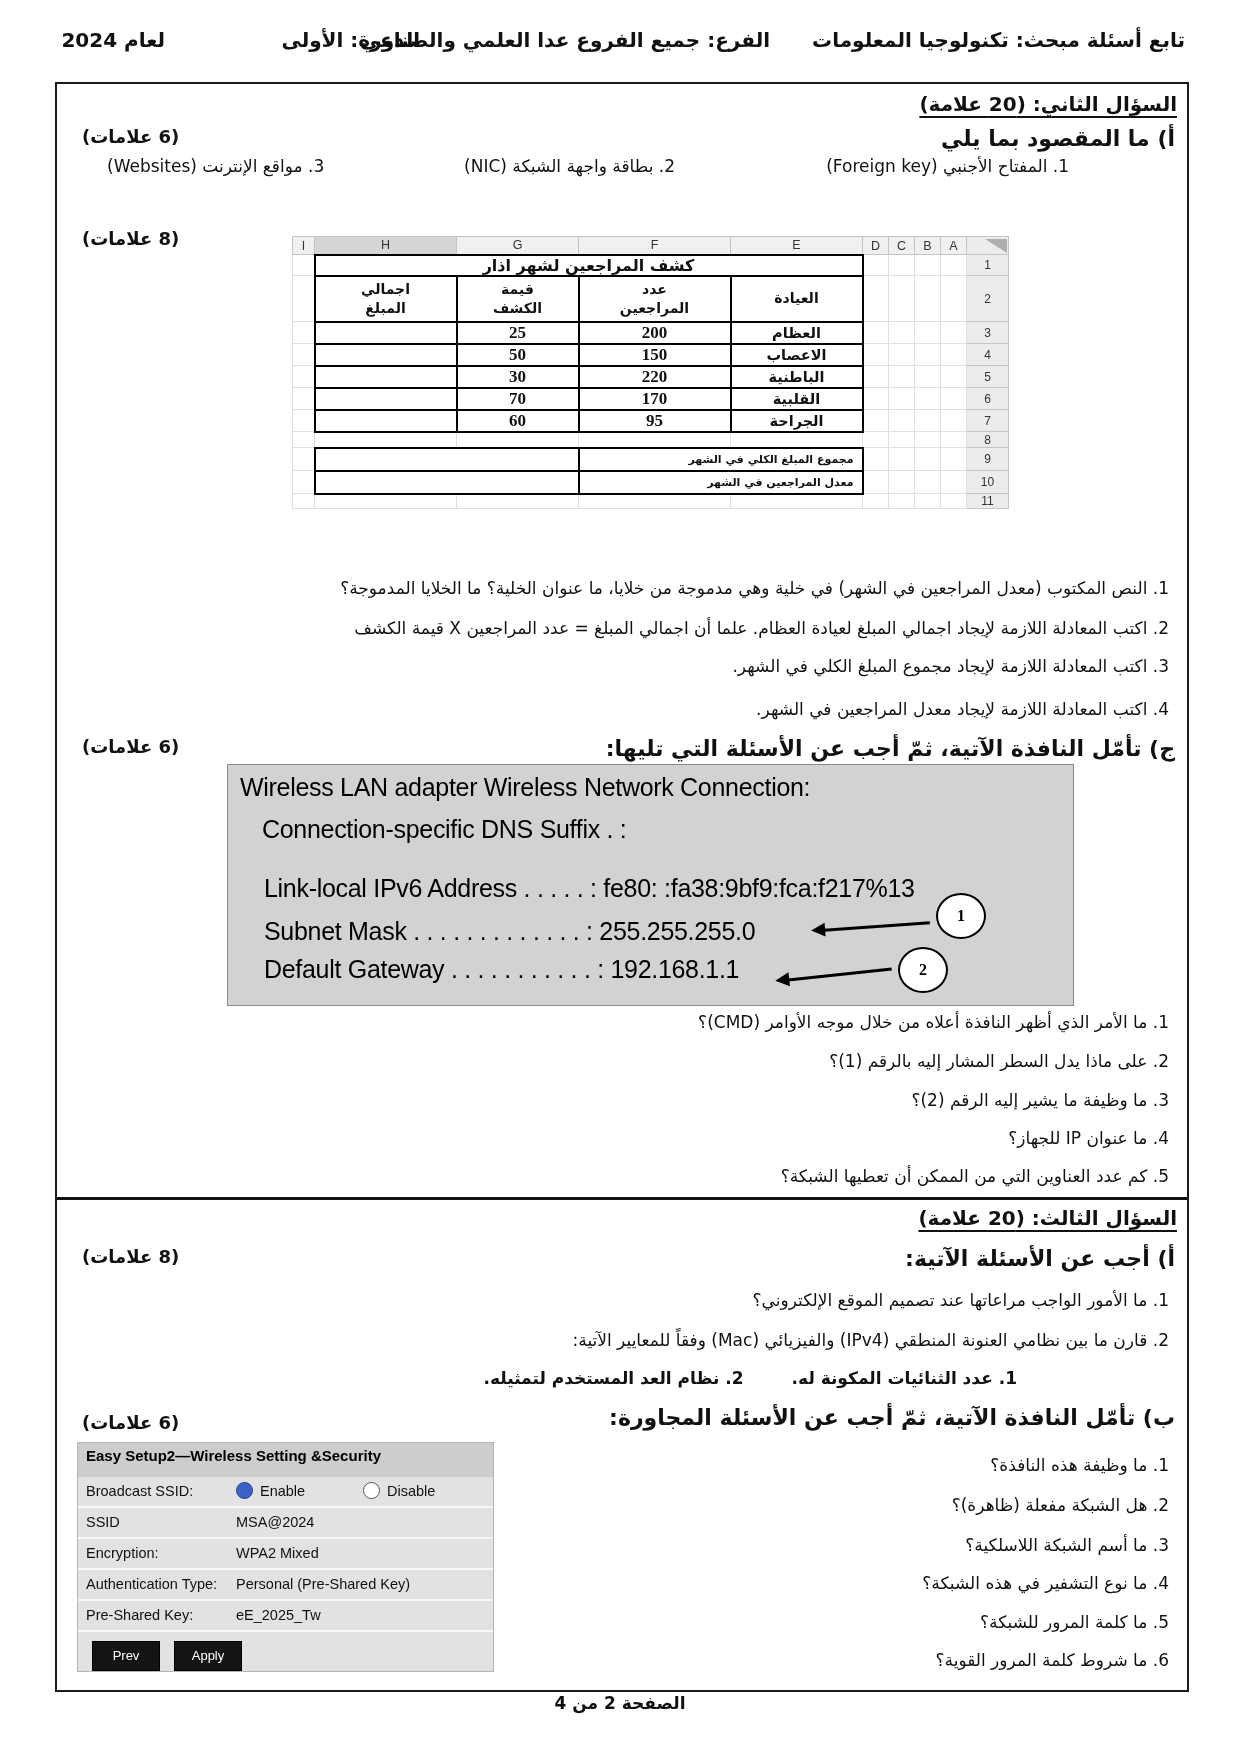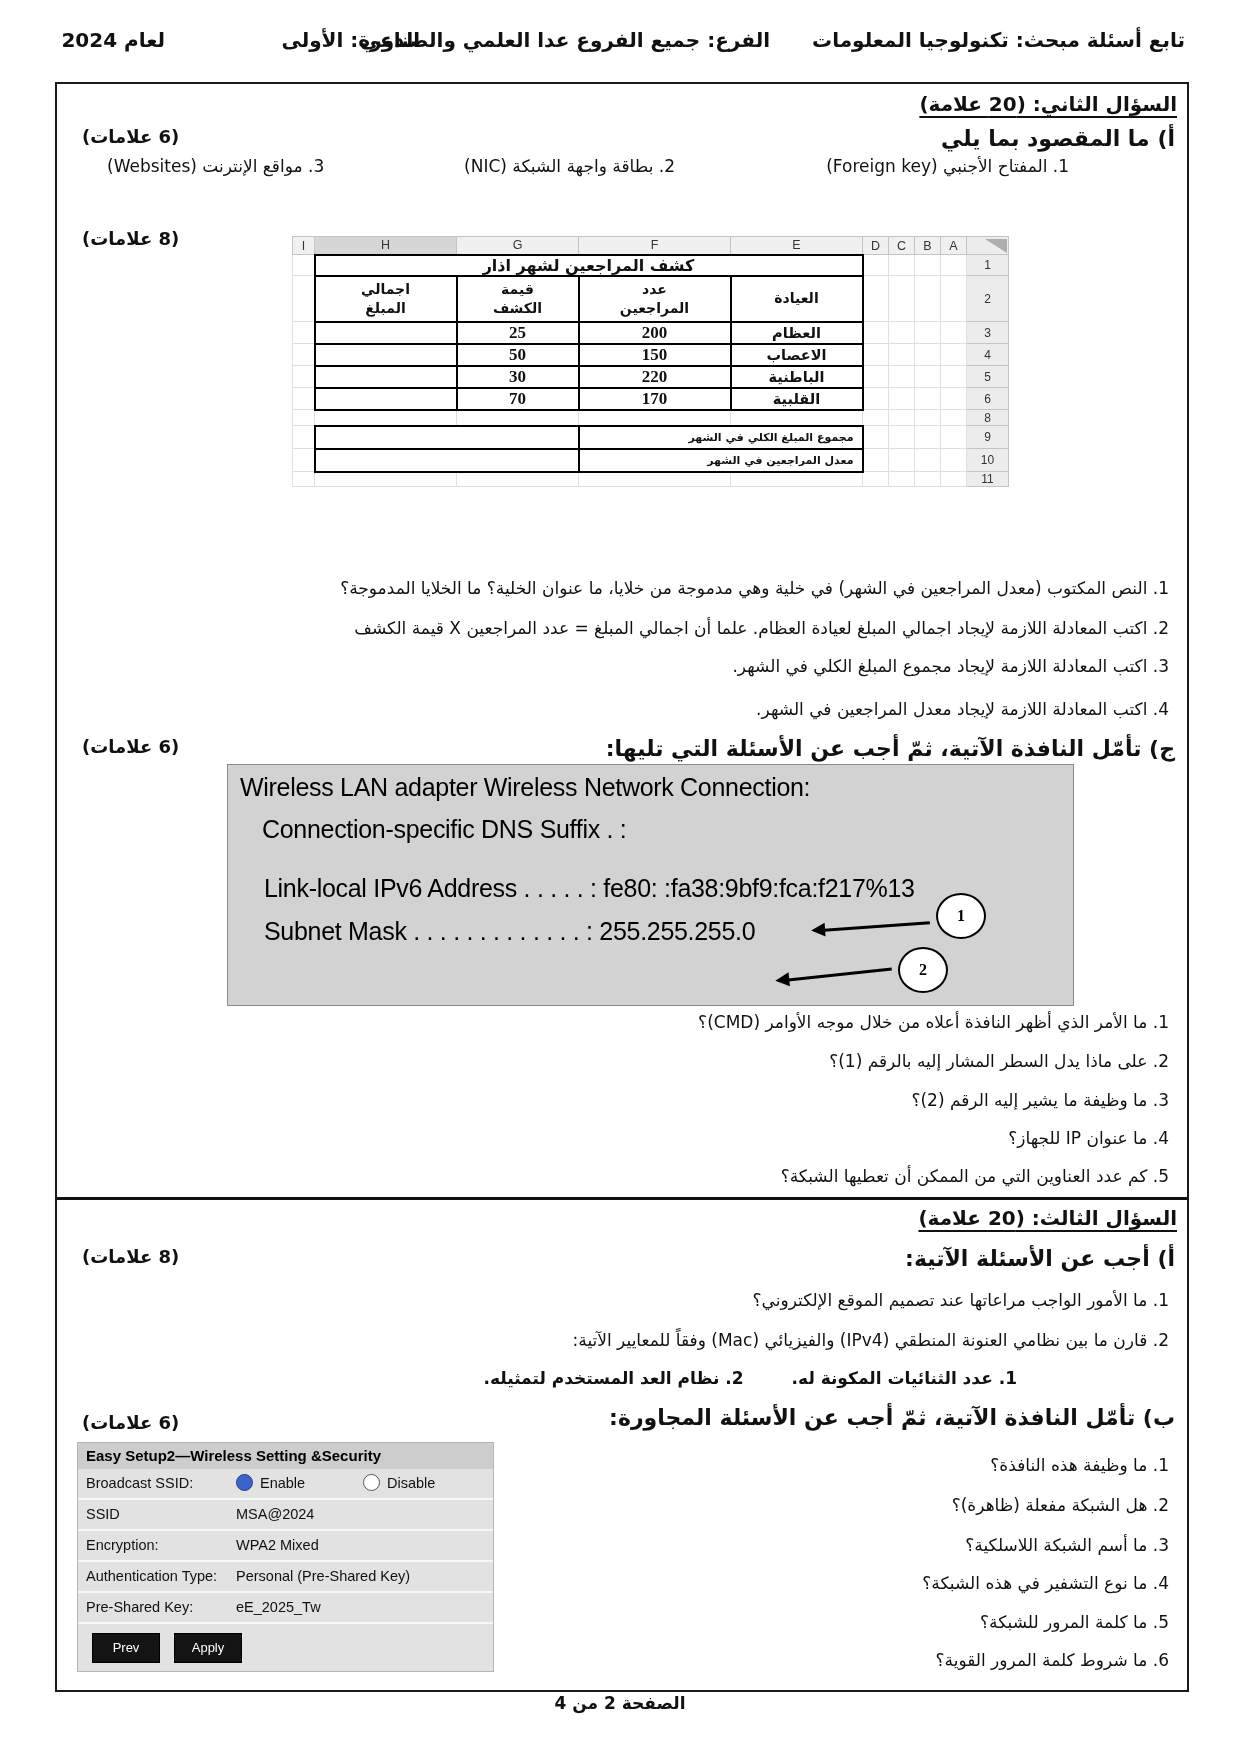--- a/index.html
+++ b/index.html
@@ -38,21 +38,21 @@
   .corner-tri{width:0;height:0;border-top:14px solid #aeaeae;border-left:22px solid transparent;margin-left:18px;}
   
   .cmdwin{position:absolute;left:170px;top:680px;width:845px;height:240px;background:#d2d2d2;border:1px solid #8a8a8a;direction:ltr;}
   .cmdline{position:absolute;font-family:"Liberation Sans",sans-serif;font-size:25px;color:#000;white-space:nowrap;letter-spacing:-0.3px;}
   .callout-circle{position:absolute;width:46px;height:42px;border:2px solid #000;border-radius:50%;background:#fff;
     font-family:"Liberation Serif",serif;font-weight:bold;font-size:16px;color:#000;display:flex;align-items:center;justify-content:center;}
   .callout-arrow{position:absolute;height:0;border-top:3px solid #000;}
   .callout-arrow .head{position:absolute;left:-13px;top:-9px;width:0;height:0;border-top:7px solid transparent;border-bottom:7px solid transparent;border-right:14px solid #000;}
   
   .setupwin{position:absolute;left:20px;top:1358px;width:415px;height:228px;border:1px solid #b5b5b5;background:#e2e2e2;direction:ltr;font-family:"Liberation Sans",sans-serif;}
-  .stitle{height:26px;line-height:26px;background:#cdcdcd;font-weight:bold;font-size:15px;padding-left:8px;color:#000;}
+  .stitle{height:34px;line-height:26px;background:#cdcdcd;font-weight:bold;font-size:15px;padding-left:8px;color:#000;}
   .srow{height:29px;line-height:29px;border-bottom:2px solid #f7f7f7;position:relative;padding-left:8px;font-size:14.5px;color:#111;}
   .sval{position:absolute;left:158px;top:0;}
   .sval2{position:absolute;left:285px;top:0;}
   .radio{display:inline-block;width:15px;height:15px;border-radius:50%;border:1.5px solid #555;background:#fff;vertical-align:-3px;margin-right:7px;}
   .radio.sel{background:#3c64c8;border-color:#2b3d85;}
   .sbtns{height:52px;position:relative;}
   .sbtn{position:absolute;top:9px;width:66px;height:28px;background:#141414;color:#fff;border:1px solid #000;
     font-family:"Liberation Sans",sans-serif;font-size:13px;text-align:center;line-height:28px;cursor:default;}
   .sbtn.prev{left:14px;} .sbtn.apply{left:96px;}
   
@@ -173,20 +173,32 @@
         <td class="blk"></td>
         <td class="blk ncell">70</td>
         <td class="blk ncell">170</td>
         <td class="blk ccell">القلبية</td>
         <td class="f"></td>
             <td class="f"></td>
             <td class="f"></td>
             <td class="f"></td>
         <td class="g">6</td>
       </tr>
+      <tr class="rD">
+        <td class="f"></td>
+        <td class="blk"></td>
+        <td class="blk ncell">60</td>
+        <td class="blk ncell">95</td>
+        <td class="blk ccell">الجراحة</td>
+        <td class="f"></td>
+            <td class="f"></td>
+            <td class="f"></td>
+            <td class="f"></td>
+        <td class="g">7</td>
+      </tr>
       <tr class="r8">
         <td class="f"></td>
             <td class="f"></td>
             <td class="f"></td>
             <td class="f"></td>
             <td class="f"></td>
         <td class="f"></td>
             <td class="f"></td>
             <td class="f"></td>
             <td class="f"></td>
@@ -234,20 +246,21 @@
   <div class="q" style="top:615px;">4. اكتب المعادلة اللازمة لإيجاد معدل المراجعين في الشهر.</div>
 
   <div class="heading" style="top:652px;">ج) تأمّل النافذة الآتية، ثمّ أجب عن الأسئلة التي تليها:</div>
   <div class="marks" style="top:652px;">(6 علامات)</div>
 
   <div class="cmdwin">
     <div class="cmdline" style="top:8px;left:12px;">Wireless LAN adapter Wireless Network Connection:</div>
     <div class="cmdline" style="top:50px;left:34px;">Connection-specific DNS Suffix . :</div>
     <div class="cmdline" style="top:84px;left:36px;margin-top:25px;">Link-local IPv6 Address  . . . . . : fe80: :fa38:9bf9:fca:f217%13</div>
     <div class="cmdline" style="top:152px;left:36px;">Subnet Mask . . . . . . . . . . . . . : 255.255.255.0</div>
+    <div class="cmdline" style="top:190px;left:36px;">Default Gateway . . . . . . . . . . . : 192.168.1.1</div>
 
     <div class="callout-arrow" style="left:596px;top:160px;width:106px;transform:rotate(-4deg);">
         <span class="head"></span>
       </div>
     <div class="callout-arrow" style="left:560px;top:208px;width:104px;transform:rotate(-6deg);">
         <span class="head"></span>
       </div>
     <div class="callout-circle" style="left:708px;top:128px;">1</div>
     <div class="callout-circle" style="left:670px;top:182px;">2</div>
   </div>

